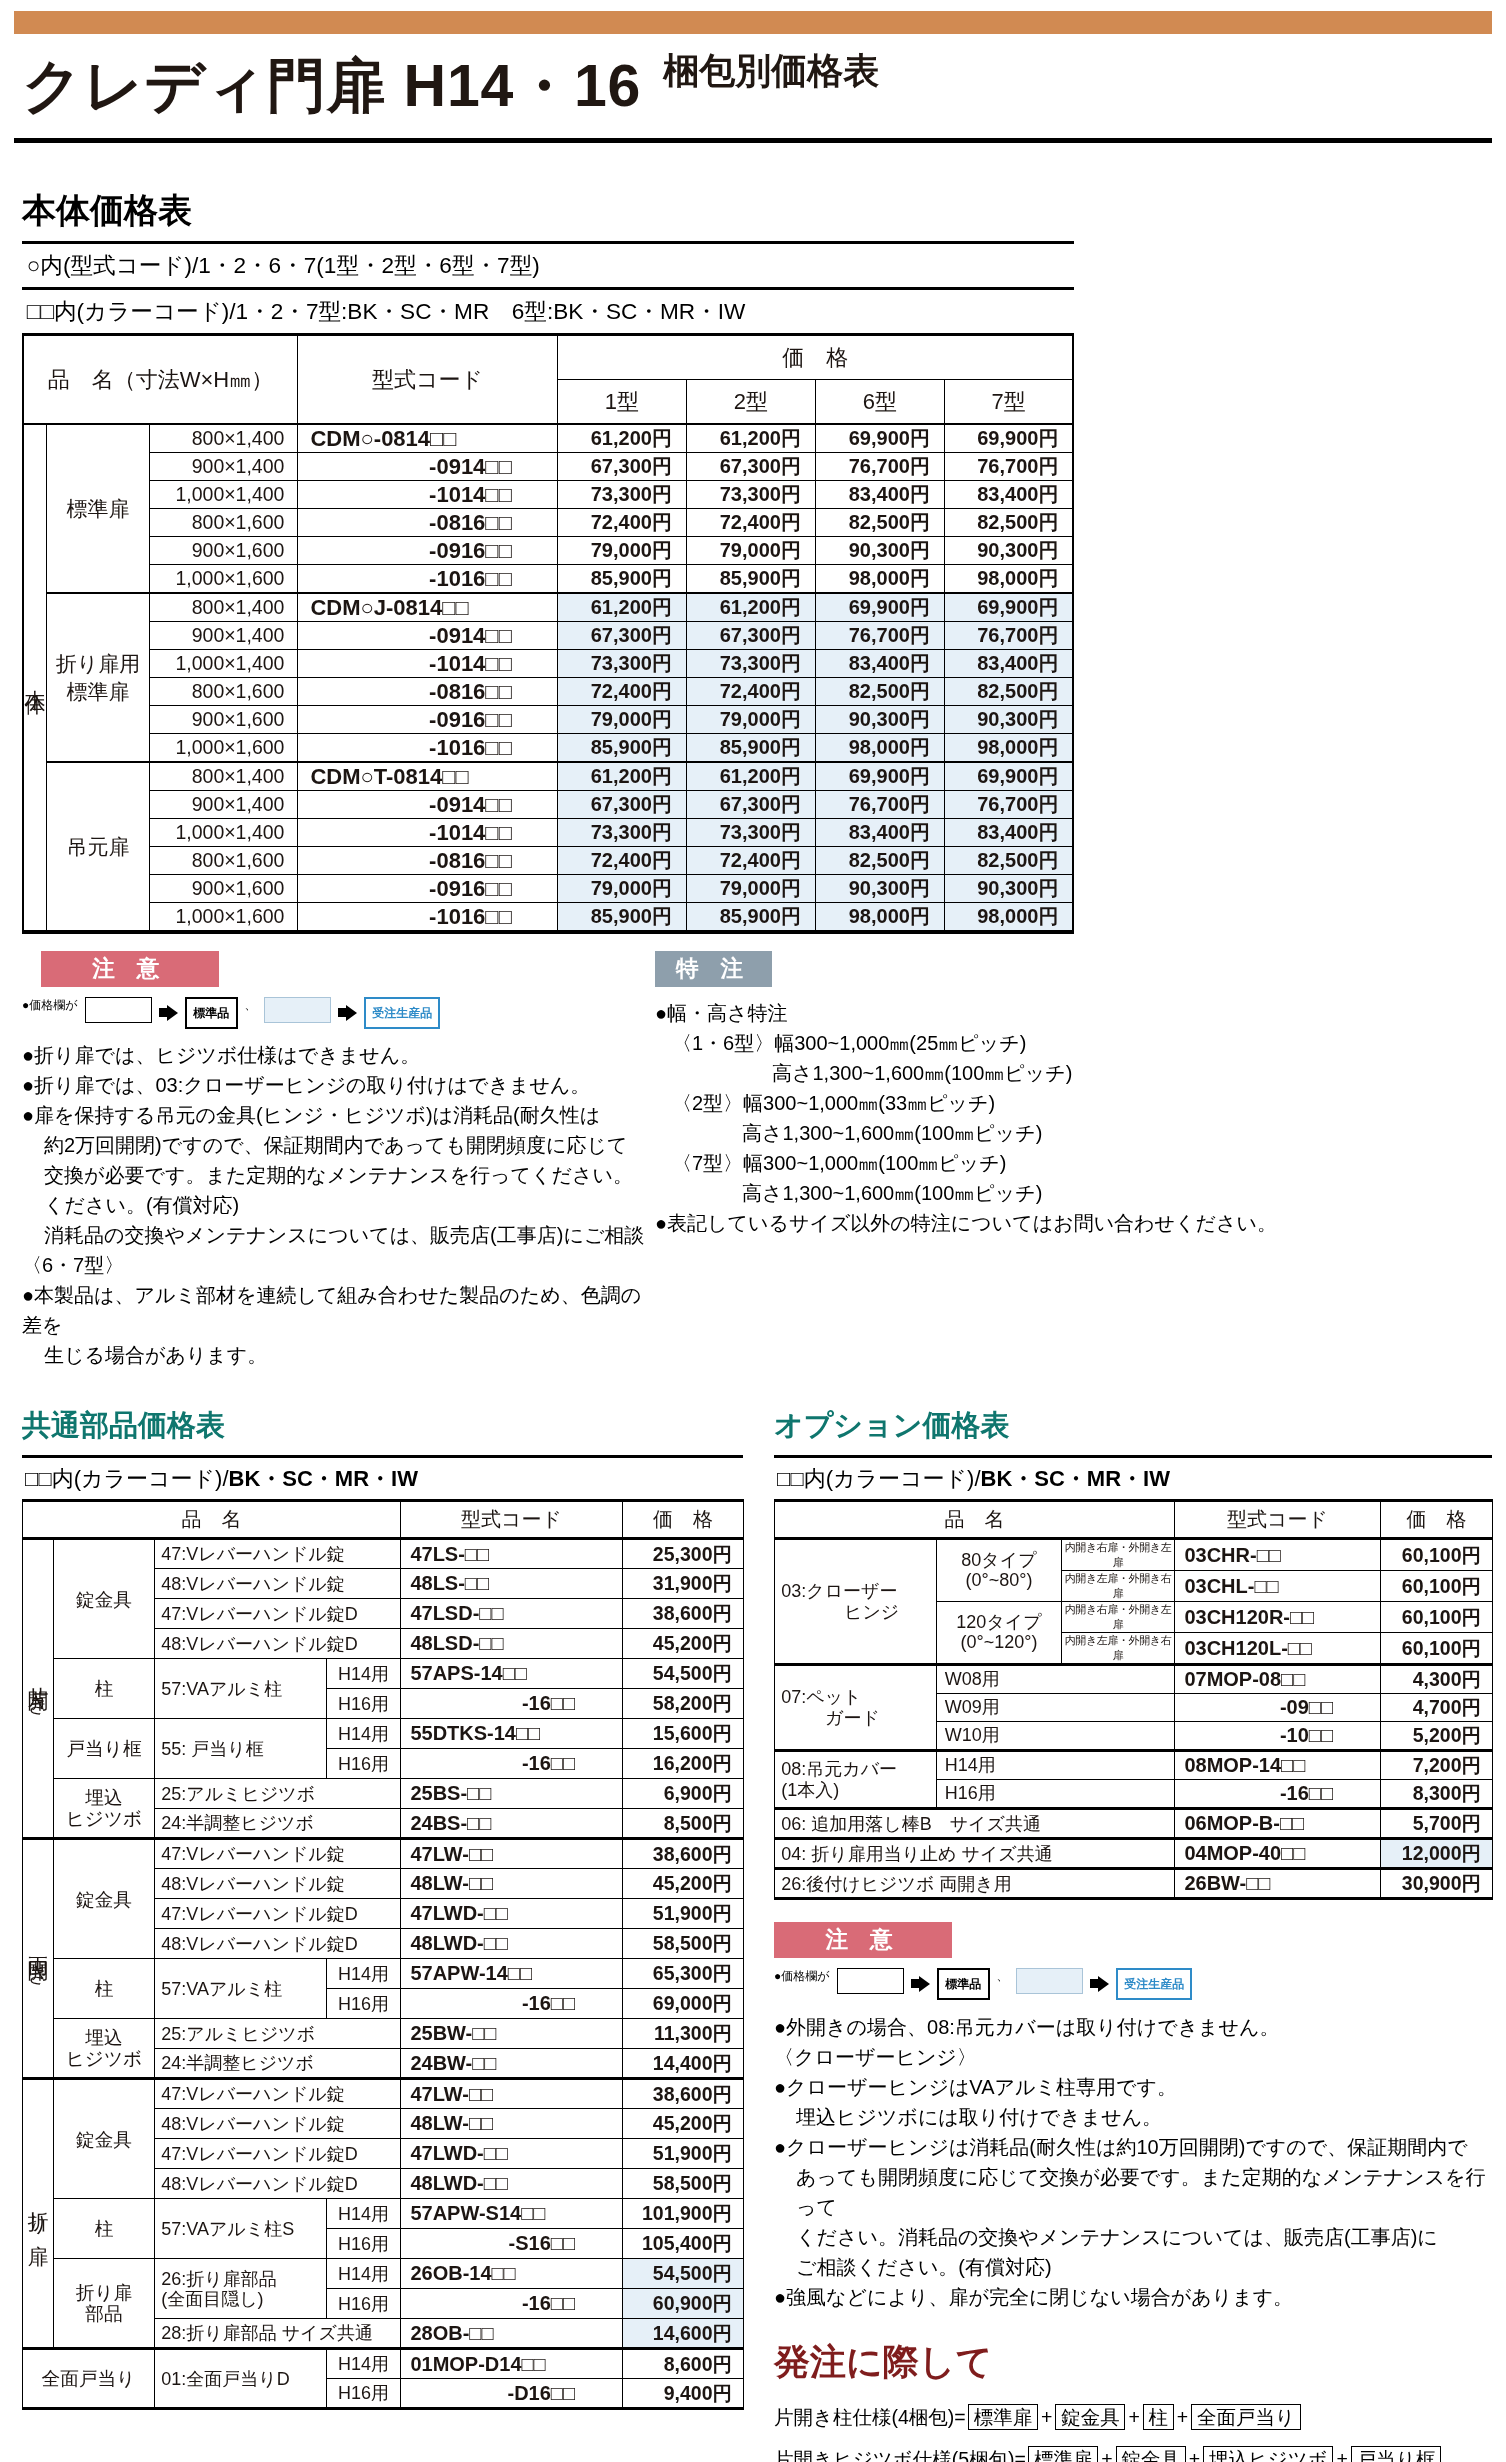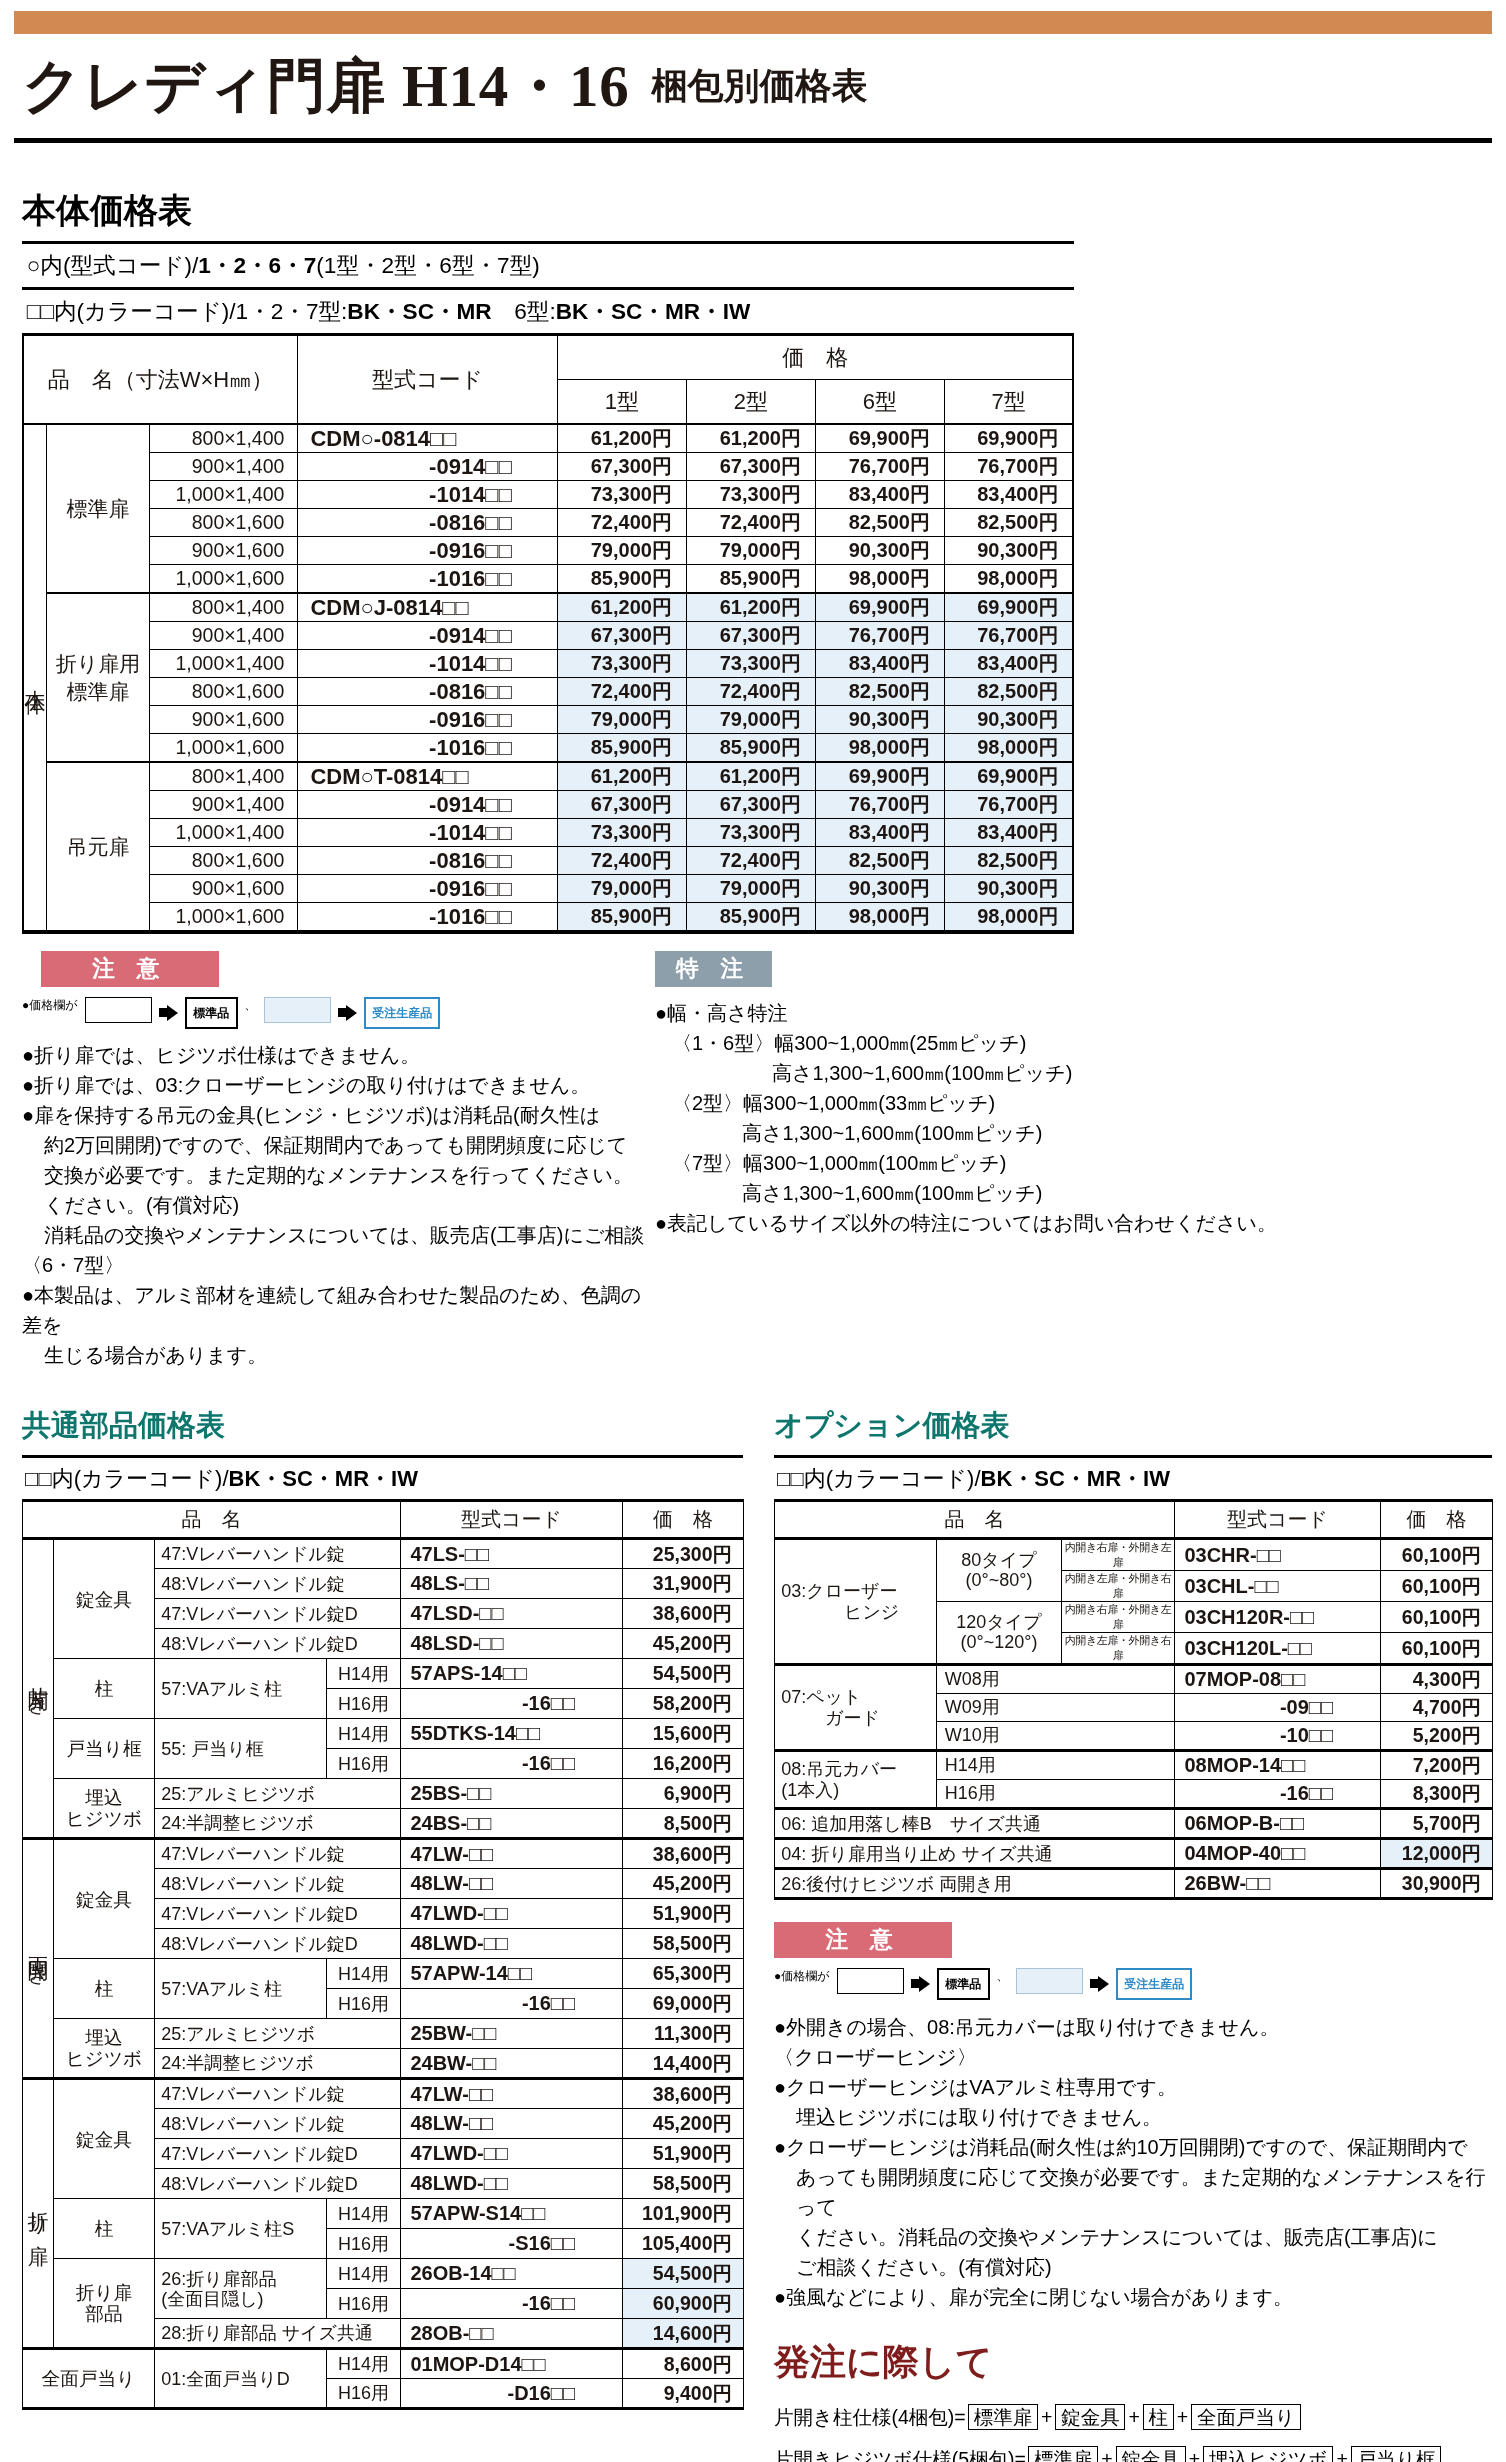--- a/index.html
+++ b/index.html
@@ -2,30 +2,30 @@
 <html style="font-size:12.5px"><head>
 <meta charset="utf-8">
 <style>
   html,body { background:#fff; }
   body {
     width:1506px; margin:0;
     font-family:"Liberation Sans","DejaVu Sans",sans-serif;
     color:#1c1512;
   }
   .topbar { height:23.4px; background:#d18a52; margin:11px 14px 0; }
-  .title-row { display:flex; align-items:center; gap:22px; margin:12.5px 14px 0 22px;font-family:Liberation Serif, serif; }
+  .title-row { display:flex; align-items:flex-start; gap:22px; margin:12.5px 14px 0 22px; }
   .title-main { font-size:59px; font-weight:800; letter-spacing:0.8px; color:#201712; }
   .title-sub  { font-size:36px; font-weight:800; color:#201712; }
   .title-rule { height:5.5px; background:#000; margin:11px 14px 0; }
 
   .section-heading { font-size:34px; font-weight:800; margin:45px 0 6.2px 22px; color:#000; }
 
   .main-wrap { margin-left:22px; width:1052px; }
   .rule-note { border-top:3.9px solid #000; font-size:22.6px; padding:6.2px 4.7px; color:#000; }
-  .rule-note .bold { font-weight:700; }
+  .rule-note .bold { font-weight:400; }
   .rule-note.last { border-bottom:0; }
 
   table { border-collapse:collapse; table-layout:fixed; }
   th,td { border:0.8px solid #000; padding:0; overflow:hidden; }
 
   #main-table { width:1052px; border:2.3px solid #000; border-top:3.9px solid #000; border-bottom:4.7px solid #000; }
   #main-table thead th { font-weight:400; font-size:22px; height:43px; }
   #main-table thead { border-bottom:2.3px solid #000; }
   #main-table tbody tr { height:27px; }
   #main-table tr.gstart td { border-top:2.3px solid #000; }

